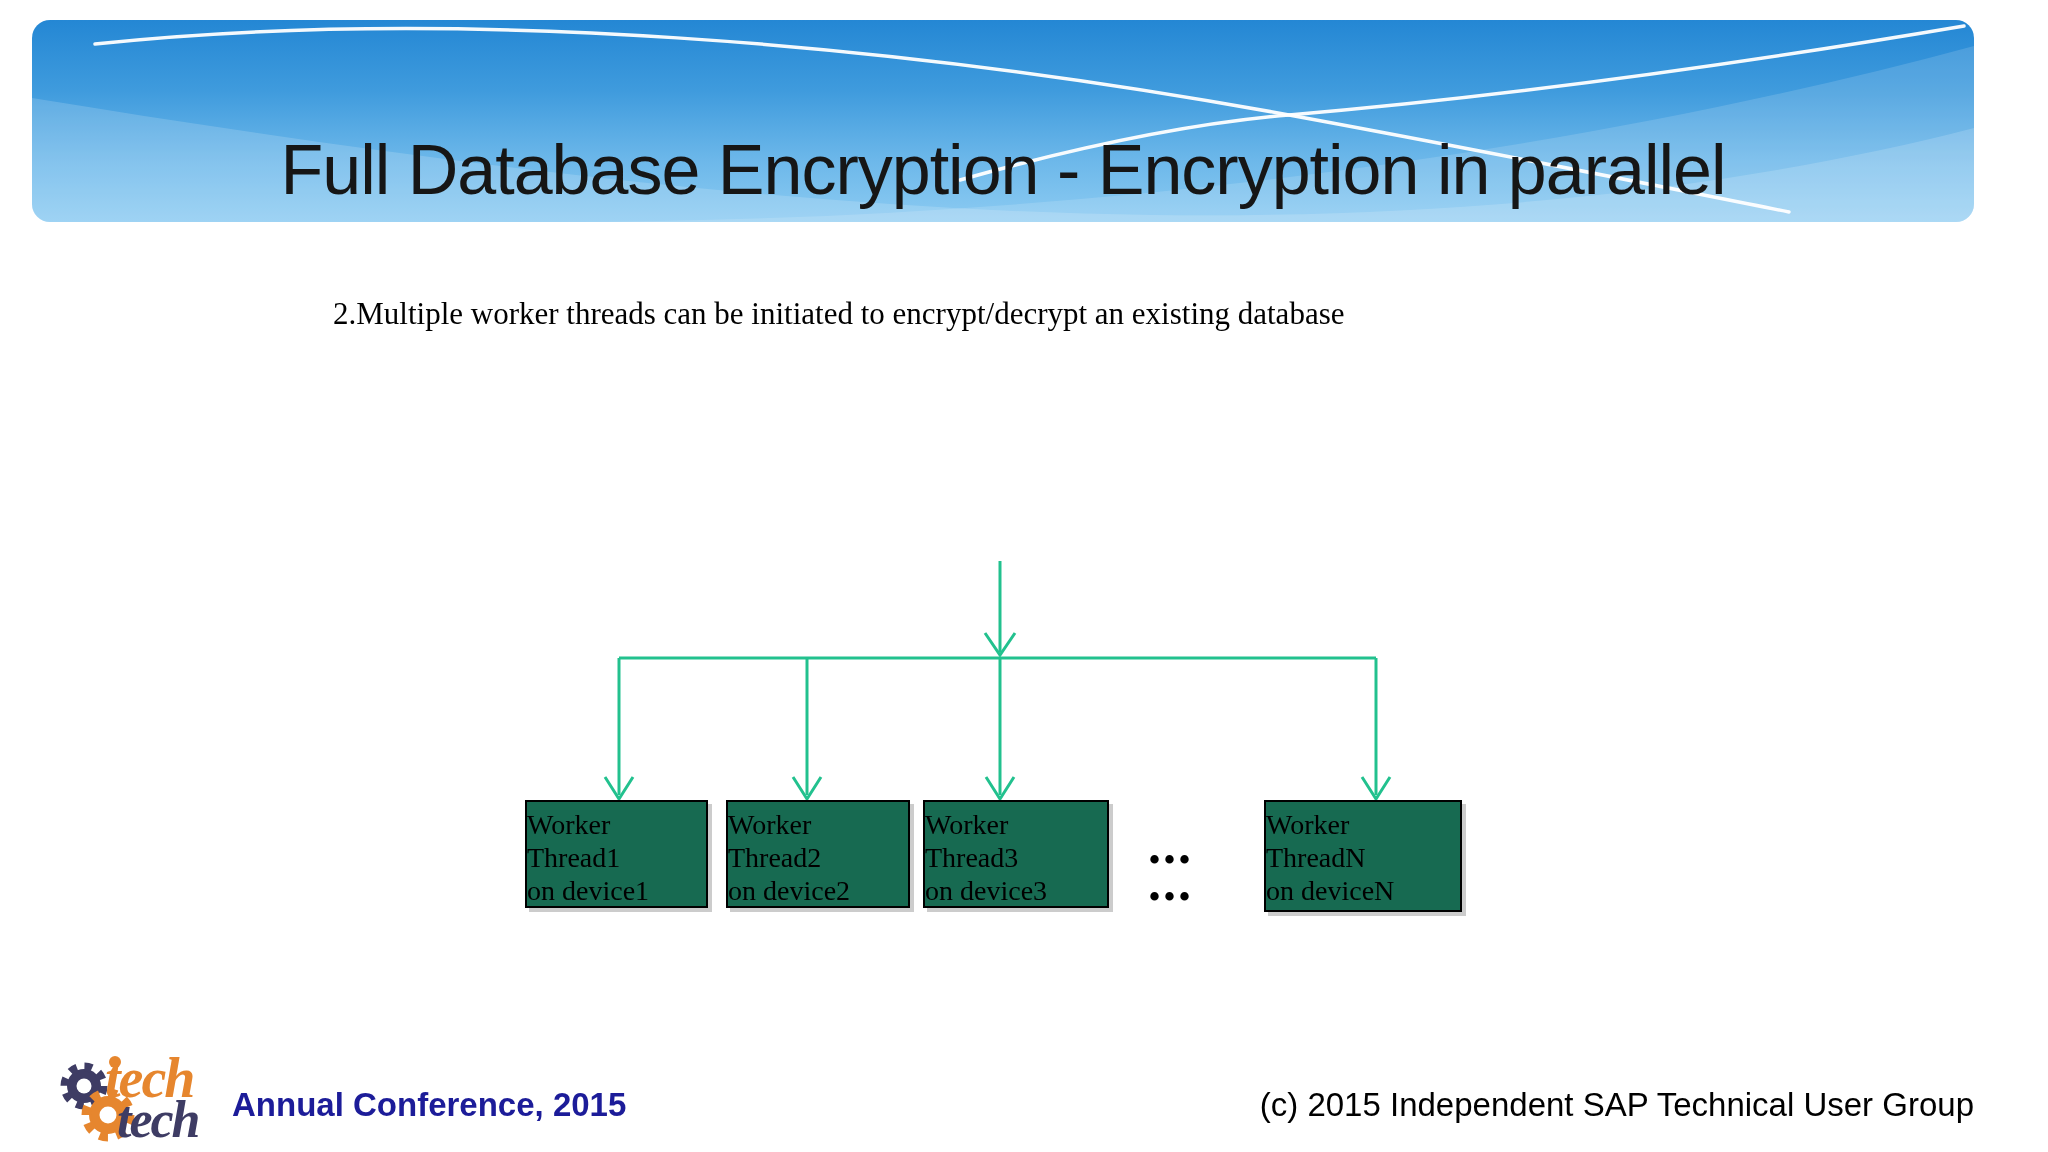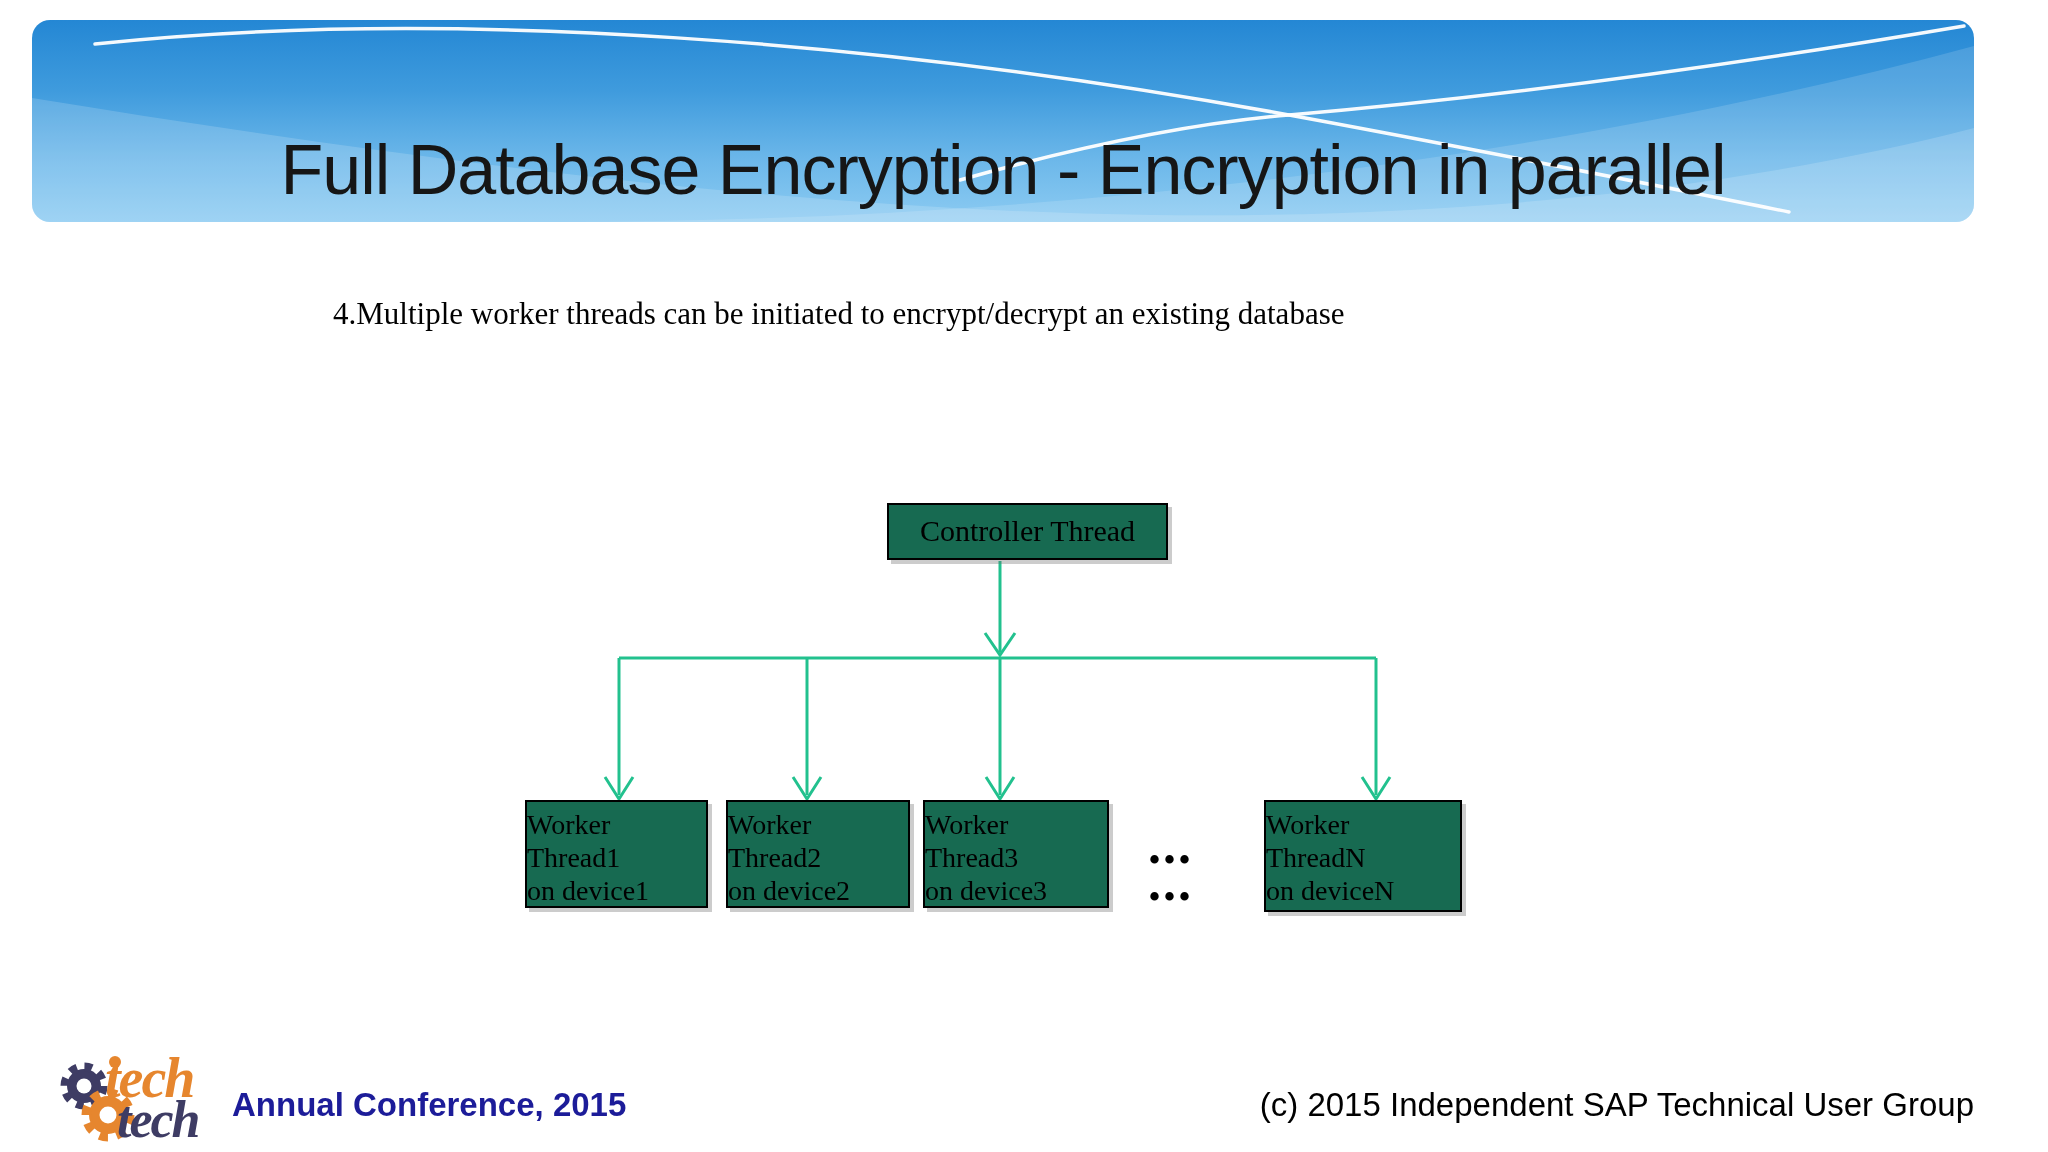--- a/index.html
+++ b/index.html
@@ -85,21 +85,21 @@
   <header class="banner">
     <svg viewBox="0 0 1942 202" preserveAspectRatio="none" aria-hidden="true">
       <path d="M0,78 C350,135 750,190 1120,195 C1430,199 1710,168 1942,108 L1942,202 L0,202 Z" fill="#ffffff" opacity="0.16"></path>
       <path d="M1942,26 C1520,140 1020,202 520,202 L1942,202 Z" fill="#ffffff" opacity="0.14"></path>
       <path d="M63,24 C420,-14 860,22 1257,95 C1480,136 1645,170 1757,192" fill="none" stroke="#ffffff" stroke-width="3.5" stroke-linecap="round" opacity="0.95"></path>
       <path d="M1932,6 C1660,52 1432,80 1257,95 C1140,105 1010,137 928,160" fill="none" stroke="#ffffff" stroke-width="3.5" stroke-linecap="round" opacity="0.95"></path>
     </svg>
     <h1>Full Database Encryption - Encryption in parallel</h1>
   </header>
 
-  <p class="bullet">4.Multiple worker threads can be initiated to encrypt/decrypt an existing database</p>
+  <p class="bullet">2.Multiple worker threads can be initiated to encrypt/decrypt an existing database</p>
 
   <svg class="connectors" viewBox="0 0 2048 1152" aria-hidden="true">
     <g stroke="#22c18e" stroke-width="3" fill="none">
 
       <line x1="1000" y1="561" x2="1000" y2="652"></line>
       <polyline points="985,633 1000,655 1015,633"></polyline>
 
       <line x1="619" y1="658" x2="1376" y2="658"></line>
 
       <line x1="619" y1="658" x2="619" y2="795"></line>
@@ -109,23 +109,20 @@
       <polyline points="793,777 807,799 821,777"></polyline>
 
       <line x1="1000" y1="658" x2="1000" y2="795"></line>
       <polyline points="986,777 1000,799 1014,777"></polyline>
 
       <line x1="1376" y1="658" x2="1376" y2="795"></line>
       <polyline points="1362,777 1376,799 1390,777"></polyline>
     </g>
   </svg>
 
-  <div class="node controller">
-    <span>Controller Thread</span>
-  </div>
 
   <div class="node worker w1">
     <div>Worker</div>
     <div>Thread1</div>
     <div>on device1</div>
   </div>
   <div class="node worker w2">
     <div>Worker</div>
     <div>Thread2</div>
     <div>on device2</div>

